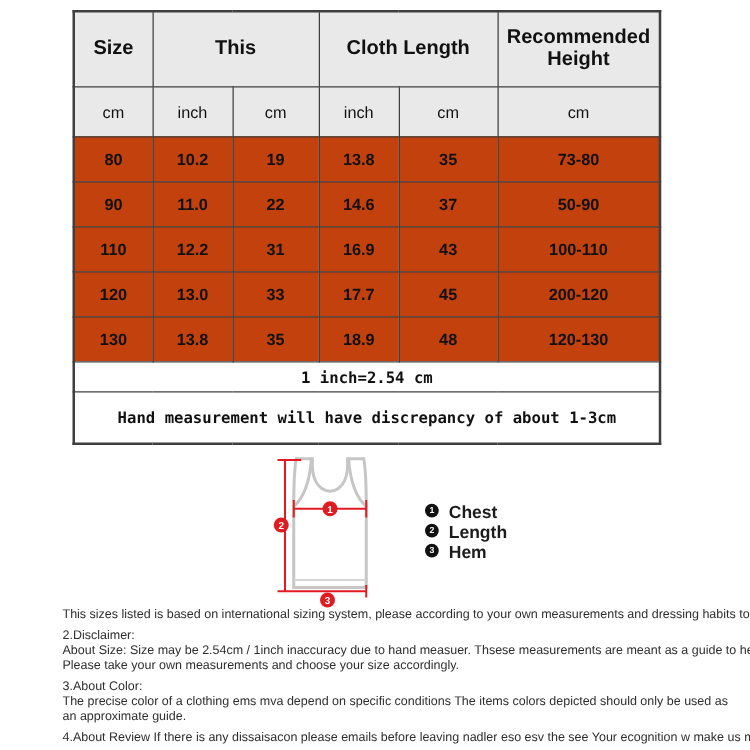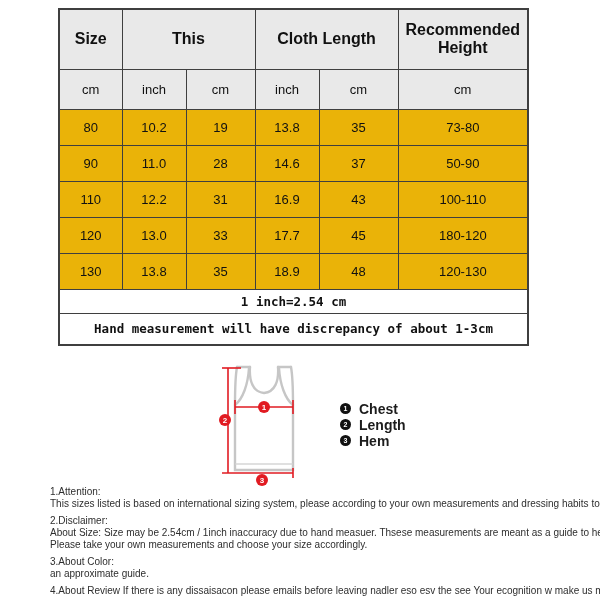--- a/index.html
+++ b/index.html
@@ -17,27 +17,27 @@
   }
   .size-table th, .size-table td {
     border:1px solid #3f3f3f; text-align:center; vertical-align:middle;
     font-size:13px; font-weight:normal; color:#111; padding:0 2px;
   }
   .size-table tr.main-head th {
     height:60px; background:#e9e9e9; font-size:16px; font-weight:bold;
     line-height:1.15;
   }
   .size-table tr.unit-head th { height:40px; background:#e9e9e9; font-size:13px; }
-  .size-table tbody tr td { height:36px; background:#eab308; }
+  .size-table tbody tr td { height:36px; background:#c2410c;font-weight:bold; }
   .size-table tfoot td {
     background:#fff; font-family:"DejaVu Sans Mono", monospace;
     font-weight:bold; font-size:12.5px;
   }
   .size-table tfoot tr.note-inch td { height:24px; }
-  .size-table tfoot tr.note-hand td { height:32px; }
+  .size-table tfoot tr.note-hand td { height:42px; }
 
   
   .diagram-svg { position:absolute; left:203px; top:356px; }
 
   .legend { position:absolute; left:340px; top:403px; }
   .legend-row { display:flex; align-items:center; margin-bottom:5px; height:11px; }
   .lg-circle {
     display:inline-flex; align-items:center; justify-content:center;
     width:11px; height:11px; border-radius:50%; background:#111; color:#fff;
     font-size:7px; font-weight:bold; line-height:1;
@@ -89,21 +89,21 @@
           <td>10.2</td>
           <td>19</td>
           <td>13.8</td>
           <td>35</td>
           <td>73-80</td>
         </tr>
 
         <tr>
           <td>90</td>
           <td>11.0</td>
-          <td>28</td>
+          <td>22</td>
           <td>14.6</td>
           <td>37</td>
           <td>50-90</td>
         </tr>
 
 
         <tr>
           <td>110</td>
           <td>12.2</td>
           <td>31</td>
@@ -111,21 +111,21 @@
           <td>43</td>
           <td>100-110</td>
         </tr>
 
         <tr>
           <td>120</td>
           <td>13.0</td>
           <td>33</td>
           <td>17.7</td>
           <td>45</td>
-          <td>180-120</td>
+          <td>200-120</td>
         </tr>
 
         <tr>
           <td>130</td>
           <td>13.8</td>
           <td>35</td>
           <td>18.9</td>
           <td>48</td>
           <td>120-130</td>
         </tr>
@@ -191,30 +191,30 @@
       </div>
 
       <div class="legend-row">
         <span class="lg-circle">3</span>
         <span class="lg-label">Hem</span>
       </div>
     </div>
 
   <div class="notes">
     <div class="note-section">
-      <div class="note-line">1.Attention:</div>
       <div class="note-line">This sizes listed is based on international sizing system, please according to your own measurements and dressing habits to choose your suitable size.</div>
     </div>
     <div class="note-section">
       <div class="note-line">2.Disclaimer:</div>
       <div class="note-line">About Size: Size may be 2.54cm / 1inch inaccuracy due to hand measuer. Thsese measurements are meant as a guide to help you select the correct size.</div>
       <div class="note-line">Please take your own measurements and choose your size accordingly.</div>
     </div>
     <div class="note-section">
       <div class="note-line">3.About Color:</div>
+      <div class="note-line">The precise color of a clothing ems mva depend on specific conditions The items colors depicted should only be used as</div>
       <div class="note-line">an approximate guide.</div>
     </div>
     <div class="note-section">
       <div class="note-line">4.About Review If there is any dissaisacon please emails before leaving nadler eso esv the see Your ecognition w make us more</div>
 
     </div>
   </div>
 
 </div>
 

